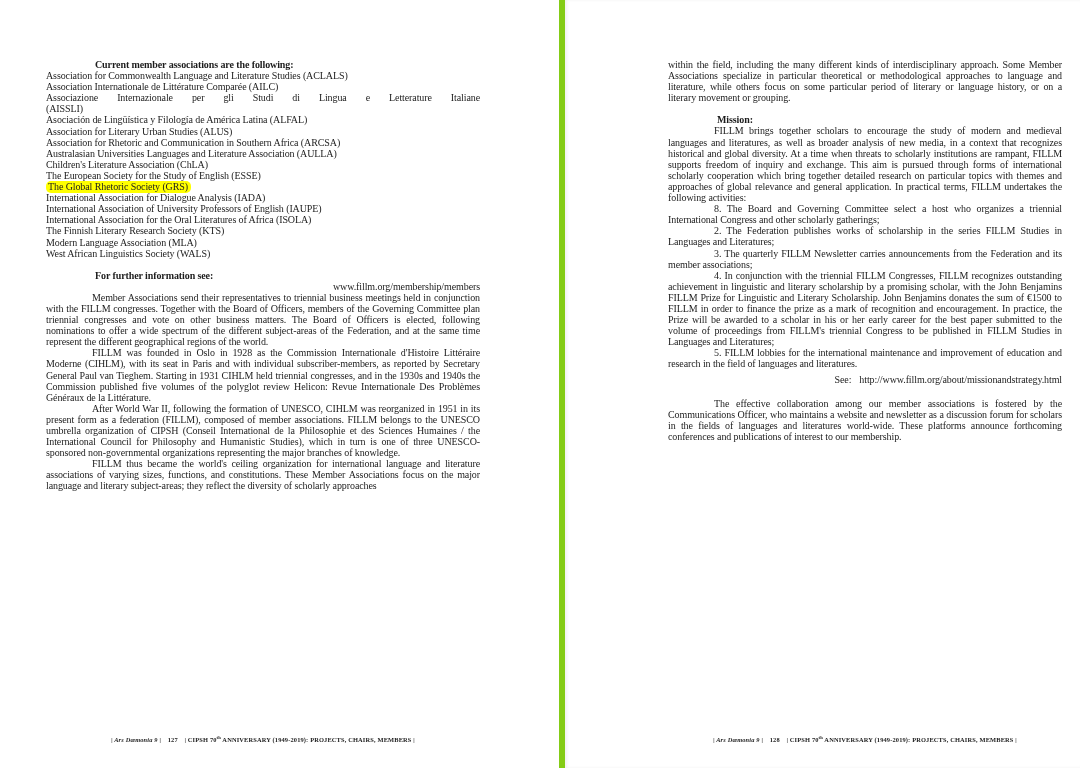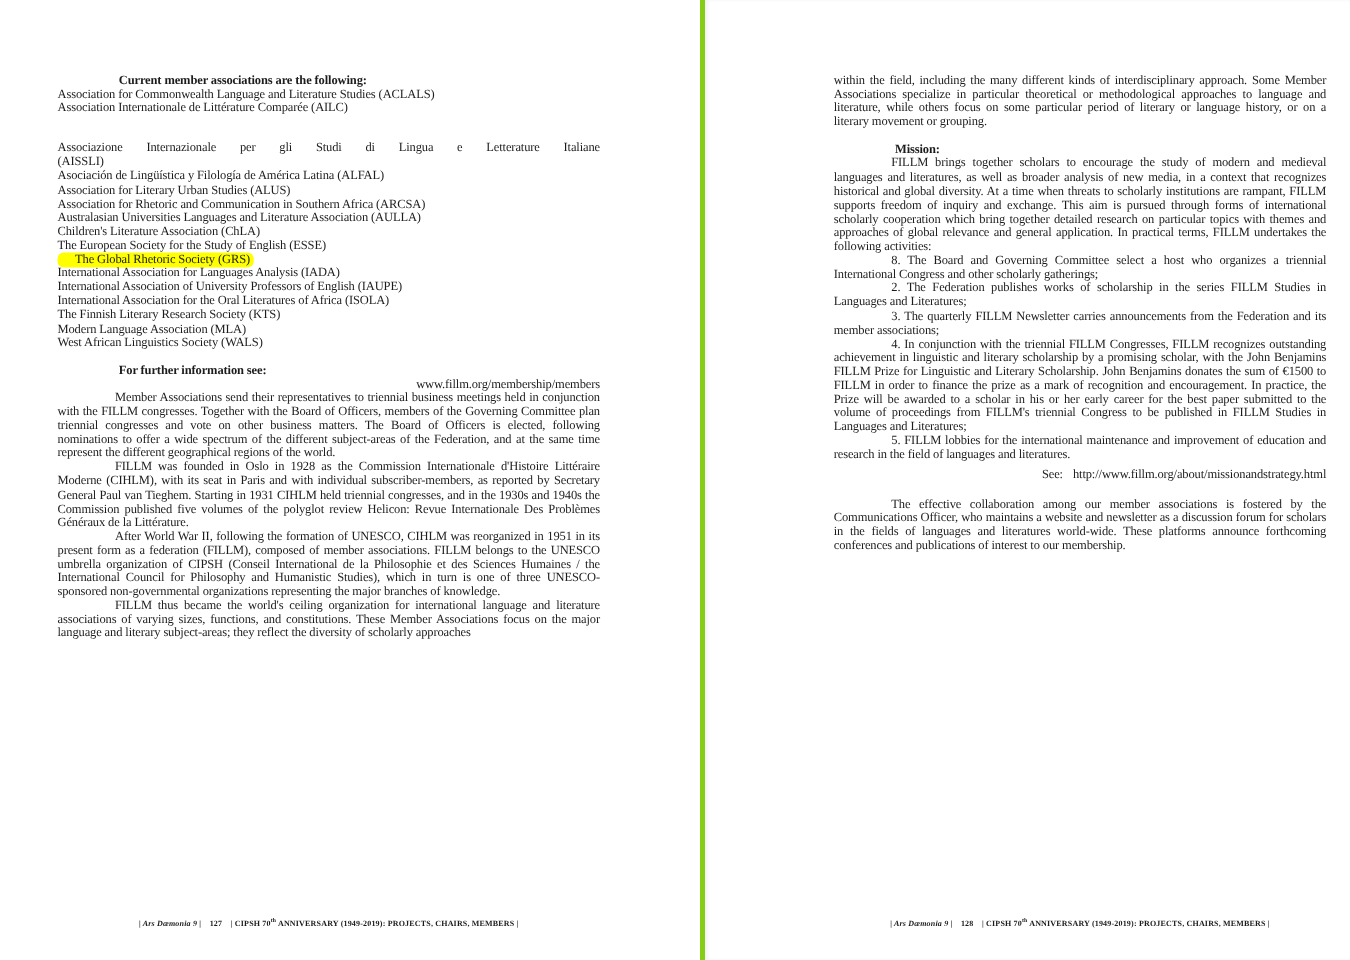--- a/index.html
+++ b/index.html
@@ -19,21 +19,21 @@
     display: flex;
     gap: 44px;
   }
   .page {
     position: relative;
     width: 540px;
     height: 768px;
     background: #ffffff;
   }
   .page.right {
-    border-left: 4px solid #84cc16;
+    border-left: 6px solid #84cc16;
     box-shadow: inset 2px 0 3px rgba(0,0,0,0.06);
   }
   .content {
     position: absolute;
     top: 59px;
     font-size: 10px;
     line-height: 11.1px;
     text-align: justify;
     letter-spacing: -0.1px;
   }
@@ -42,25 +42,25 @@
 
   .section-header {
     font-weight: bold;
     margin: 0 0 0 49px;
     text-align: left;
   }
   .mt { margin-top: 11px; }
 
   .assoc-list { margin: 0; }
   .assoc-line { text-align: justify; }
-  .force-justify { text-align-last: justify; margin-top: 21px; }
+  .force-justify { text-align-last: justify; }
   .hl {
     background: #ffff00;
     border-radius: 5px;
-    padding: 0 3px 1px 14px;
+    padding: 0 3px 1px 2px;
   }
 
   .indent-line { margin-left: 49px; text-align: right; }
 
   p.body-par {
     margin: 0;
     text-indent: 46px;
   }
   p.no-indent { text-indent: 0; }
 
@@ -100,21 +100,21 @@
         <div class="assoc-line">Association Internationale de Littérature Comparée (AILC)</div>
         <div class="assoc-line force-justify">Associazione Internazionale per gli Studi di Lingua e Letterature Italiane</div>
         <div class="assoc-line">(AISSLI)</div>
         <div class="assoc-line">Asociación de Lingüística y Filología de América Latina (ALFAL)</div>
         <div class="assoc-line">Association for Literary Urban Studies (ALUS)</div>
         <div class="assoc-line">Association for Rhetoric and Communication in Southern Africa (ARCSA)</div>
         <div class="assoc-line">Australasian Universities Languages and Literature Association (AULLA)</div>
         <div class="assoc-line">Children's Literature Association (ChLA)</div>
         <div class="assoc-line">The European Society for the Study of English (ESSE)</div>
         <div class="assoc-line"><span class="hl">The Global Rhetoric Society (GRS)</span></div>
-        <div class="assoc-line">International Association for Languages Analysis (IADA)</div>
+        <div class="assoc-line">International Association for Dialogue Analysis (IADA)</div>
         <div class="assoc-line">International Association of University Professors of English (IAUPE)</div>
         <div class="assoc-line">International Association for the Oral Literatures of Africa (ISOLA)</div>
         <div class="assoc-line">The Finnish Literary Research Society (KTS)</div>
         <div class="assoc-line">Modern Language Association (MLA)</div>
         <div class="assoc-line">West African Linguistics Society (WALS)</div>
       </div>
 
       <div class="section-header mt">For further information see:</div>
       <div class="indent-line">www.fillm.org/membership/members</div>
 

